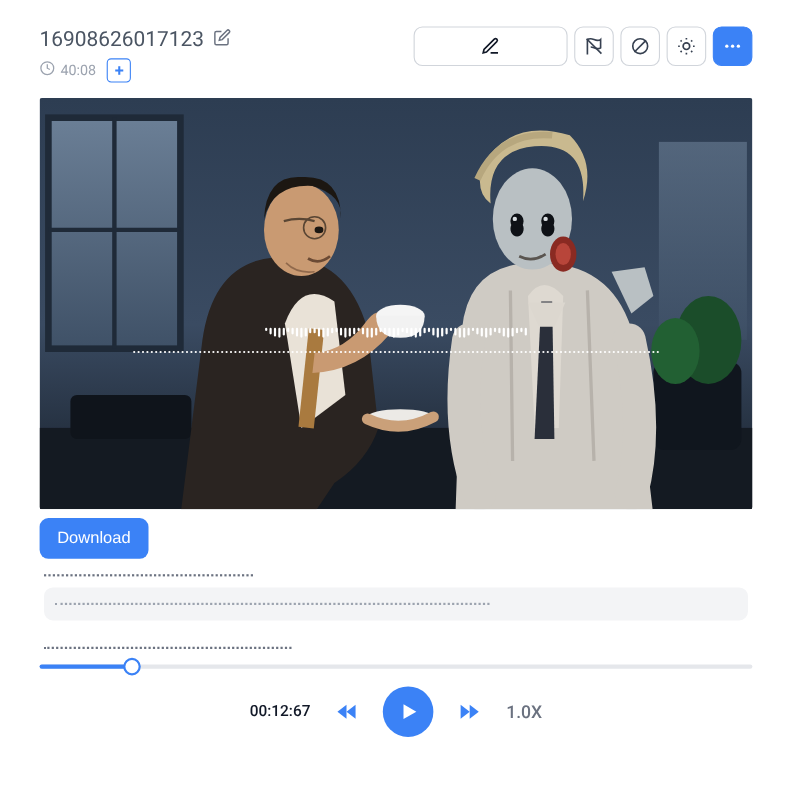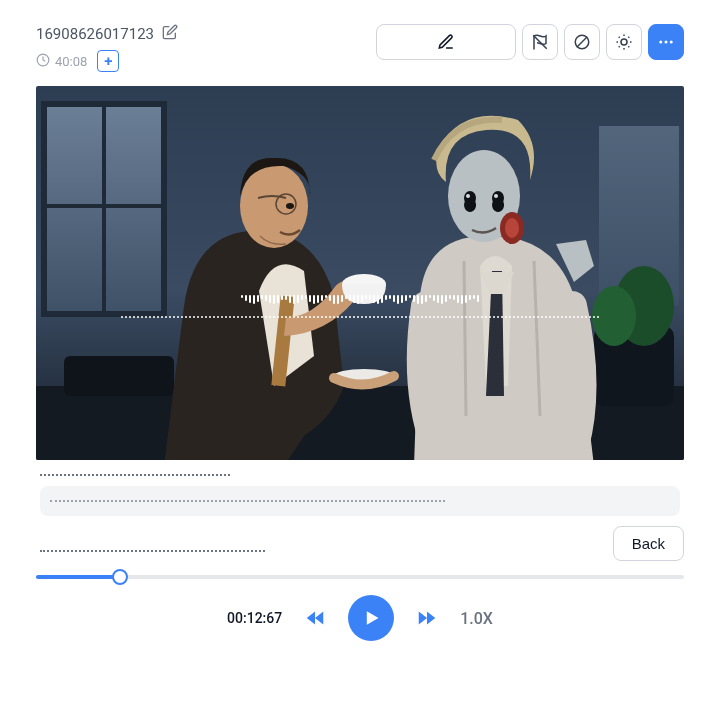--- a/index.html
+++ b/index.html
@@ -16,21 +16,21 @@
 
   
   .hdr {
     display: flex;
     align-items: flex-start;
     justify-content: space-between;
     gap: 12px;
   }
   .hdr-left { display:flex; flex-direction:column; gap:6px; }
   .title-row { display:flex; align-items:center; gap:8px; }
-  .title { color:#4b5563; font-size:15px; }
+  .title { color:#4b5563; font-size:19px; }
   .meta-row { display:flex; align-items:center; gap:10px; color:#9ca3af; font-size:13px; }
   .meta-item { display:flex; align-items:center; gap:5px; }
   .add-btn {
     width:22px; height:22px; border:1px solid #3b82f6; border-radius:4px;
     display:flex; align-items:center; justify-content:center;
     color:#3b82f6; font-weight:600; font-size:15px; cursor:pointer;
   }
 
   .hdr-right { display:flex; align-items:center; gap:6px; }
   .draw-box {
@@ -444,30 +444,30 @@
           <span></span>
           <span></span>
           <span></span>
           <span></span>
           <span></span>
           <span></span>
         </div>
     </div>
   </div>
 
+  <button class="download">Download</button>
 
   <div class="line short"></div>
 
   <div class="panel">
     <div class="line"></div>
   </div>
 
   <div class="back-row">
     <div class="line"></div>
-    <button class="btn-outline">Back</button>
   </div>
 
   <div class="progress">
     <div class="track"></div>
     <div class="fill" id="prog-fill" style="width: 13%;"></div>
     <div class="thumb" id="prog-thumb" style="left: 13%;"></div>
   </div>
 
   <div class="controls">
     <span class="time">00:12:67</span>

